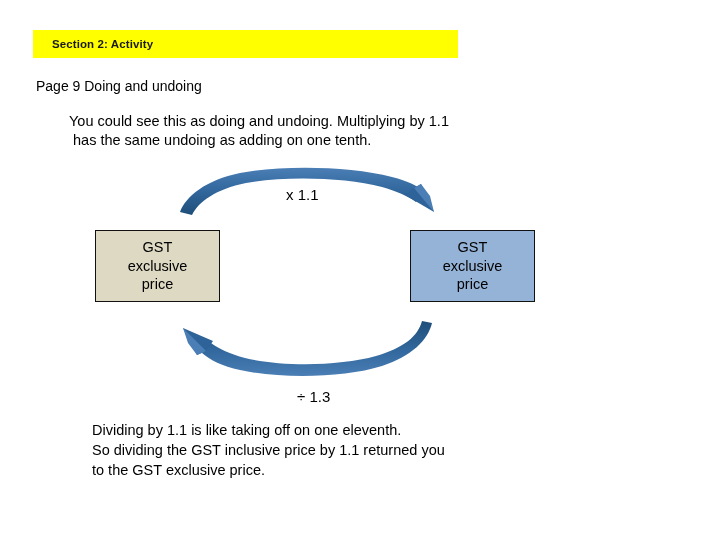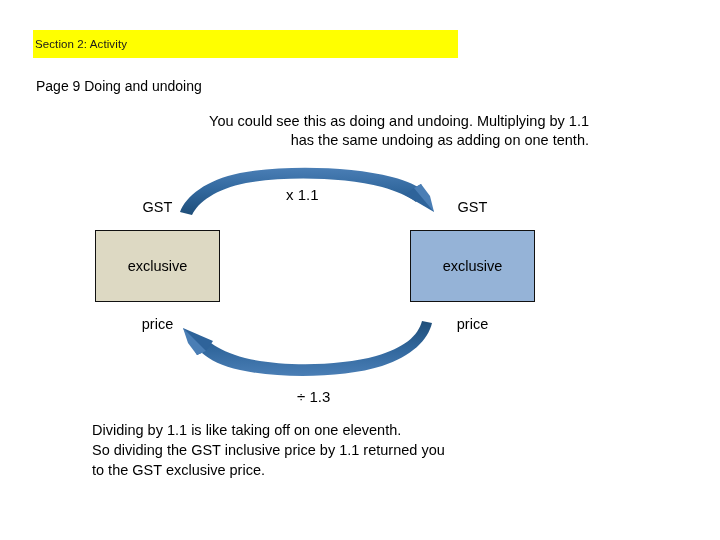--- a/index.html
+++ b/index.html
@@ -22,23 +22,23 @@
     left: 33px;
     top: 30px;
     width: 425px;
     height: 28px;
     background: #ffff00;
     display: flex;
     align-items: center;
   }
   #section-banner-label {
     font-size: 11.5px;
-    font-weight: normal;
+    font-weight: bold;
     color: #1a1a1a;
-    padding-left: 2px;
+    padding-left: 19px;
     letter-spacing: 0.1px;
   }
 
   
   #page-heading {
     position: absolute;
     left: 36px;
     top: 78px;
     font-size: 14px;
     color: #000000;
@@ -47,21 +47,20 @@
 
   
   #intro-paragraph {
     position: absolute;
     left: 69px;
     top: 112px;
     width: 520px;
     font-size: 14.5px;
     line-height: 19px;
     color: #000000;
-    text-align: right;
   }
   #intro-paragraph .ln {
     display: block;
     white-space: nowrap;
   }
   #intro-paragraph .ln.cont {
     padding-left: 4px;
   }
 
   
@@ -84,21 +83,20 @@
     border: 1.3px solid #111111;
     box-sizing: border-box;
     display: flex;
     flex-direction: column;
     align-items: center;
     justify-content: center;
     font-size: 14.5px;
     line-height: 18.5px;
     color: #000000;
     text-align: center;
-    gap: 40px;
   }
   #box-exclusive {
     left: 95px;
     top: 230px;
     width: 125px;
     height: 72px;
     background: #ddd9c3;
   }
   #box-inclusive {
     left: 410px;

